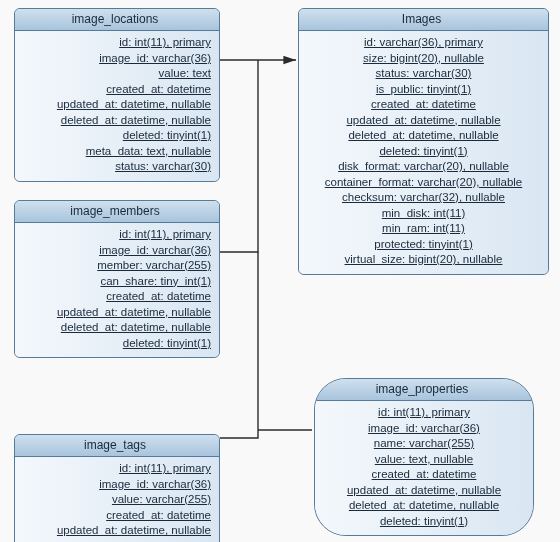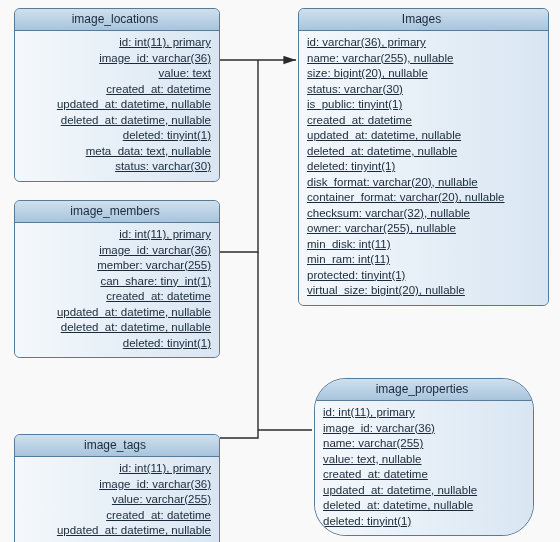--- a/index.html
+++ b/index.html
@@ -44,21 +44,21 @@
   }
   .entity .body {
     padding: 4px 8px 6px 8px;
     background: linear-gradient(to right, #f4f8fc 0%, #d9e6f2 100%);
     font-size: 11.5px;
     color: #1a2a3a;
     line-height: 1.35;
   }
   .entity .row { white-space: nowrap; text-decoration: underline; }
   .entity.left .body { text-align: right; }
-  .entity.right .body { text-align: left; }
+  .entity.right .body { text-align: center; }
 
   
   #e-image_locations { left: 14px;  top: 8px;   width: 204px; }
   #e-images          { left: 298px; top: 8px;   width: 249px; }
   #e-image_members   { left: 14px;  top: 200px; width: 204px; }
   #e-image_tags      { left: 14px;  top: 398px; width: 204px; margin-top: 36px; }
   #e-image_properties{ left: 314px; top: 378px; width: 218px; border-radius: 32px; }
 </style>
 </head>
 <body>
@@ -92,32 +92,30 @@
         <div class="row">deleted: tinyint(1)</div>
         <div class="row">meta_data: text, nullable</div>
         <div class="row">status: varchar(30)</div>
       </div>
 </div>
 
 <div class="entity right" id="e-images">
   <div class="title">Images</div>
   <div class="body">
         <div class="row">id: varchar(36), primary</div>
-        <div class="row">name: varchar(255), nullable</div>
         <div class="row">size: bigint(20), nullable</div>
         <div class="row">status: varchar(30)</div>
         <div class="row">is_public: tinyint(1)</div>
         <div class="row">created_at: datetime</div>
         <div class="row">updated_at: datetime, nullable</div>
         <div class="row">deleted_at: datetime, nullable</div>
         <div class="row">deleted: tinyint(1)</div>
         <div class="row">disk_format: varchar(20), nullable</div>
         <div class="row">container_format: varchar(20), nullable</div>
         <div class="row">checksum: varchar(32), nullable</div>
-        <div class="row">owner: varchar(255), nullable</div>
         <div class="row">min_disk: int(11)</div>
         <div class="row">min_ram: int(11)</div>
         <div class="row">protected: tinyint(1)</div>
         <div class="row">virtual_size: bigint(20), nullable</div>
       </div>
 </div>
 
 <div class="entity left" id="e-image_members">
   <div class="title">image_members</div>
   <div class="body">

